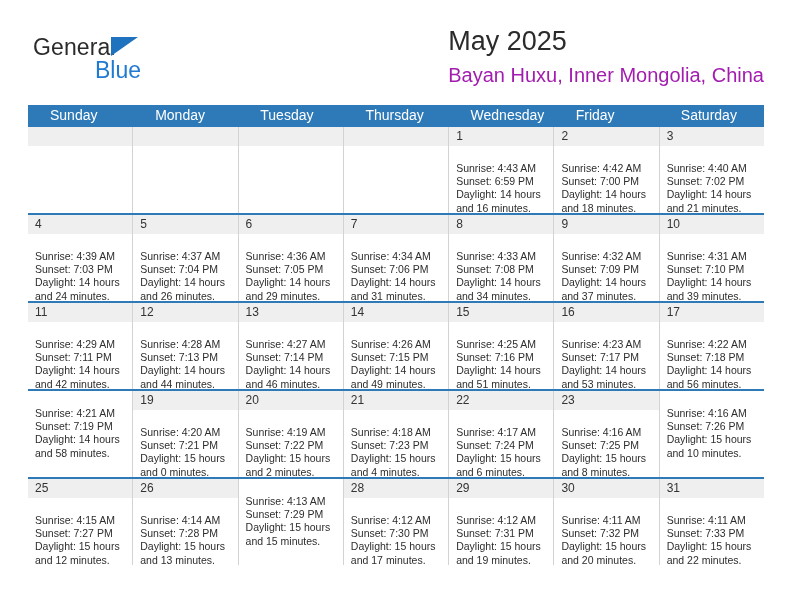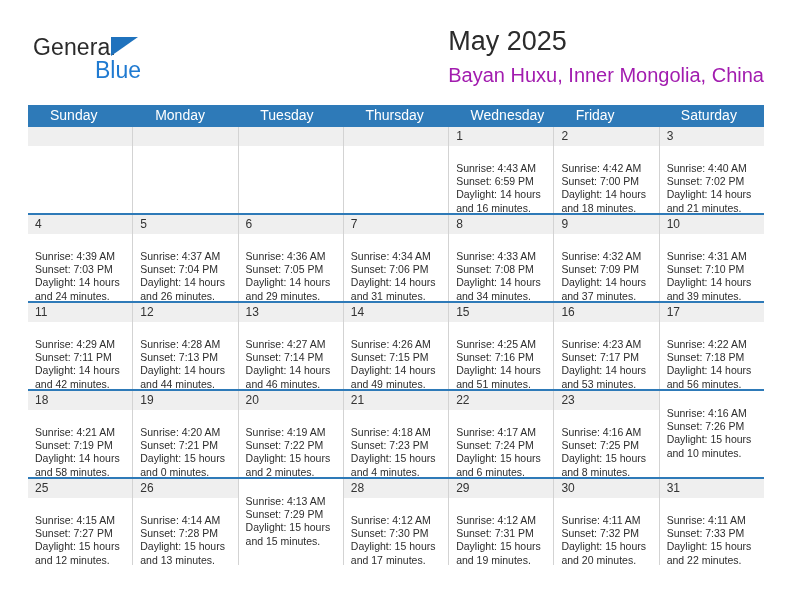--- a/index.html
+++ b/index.html
@@ -371,21 +371,20 @@
           <div>Sunrise: 4:22 AM</div>
           <div>Sunset: 7:18 PM</div>
           <div>Daylight: 14 hours</div>
           <div>and 56 minutes.</div>
         </div>
       </div>
     </div>
 
     <div class="week">
       <div class="day">
-        <div class="day-num">18</div>
         <div class="day-info">
           <div>Sunrise: 4:21 AM</div>
           <div>Sunset: 7:19 PM</div>
           <div>Daylight: 14 hours</div>
           <div>and 58 minutes.</div>
         </div>
       </div>
       <div class="day">
         <div class="day-num">19</div>
         <div class="day-info">

